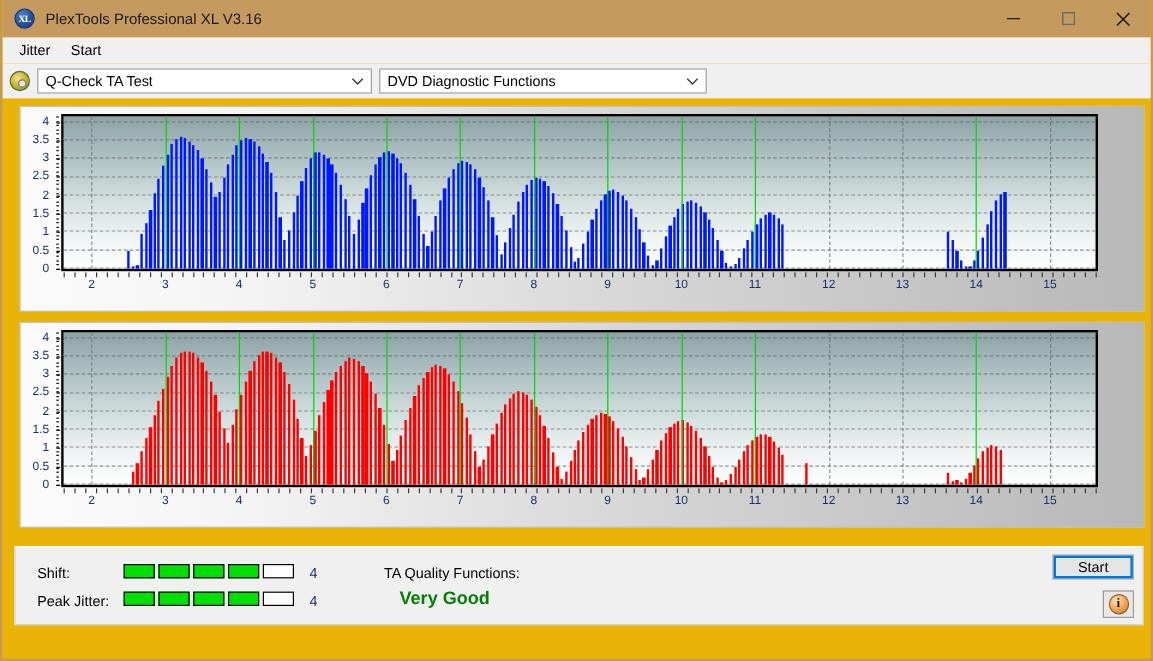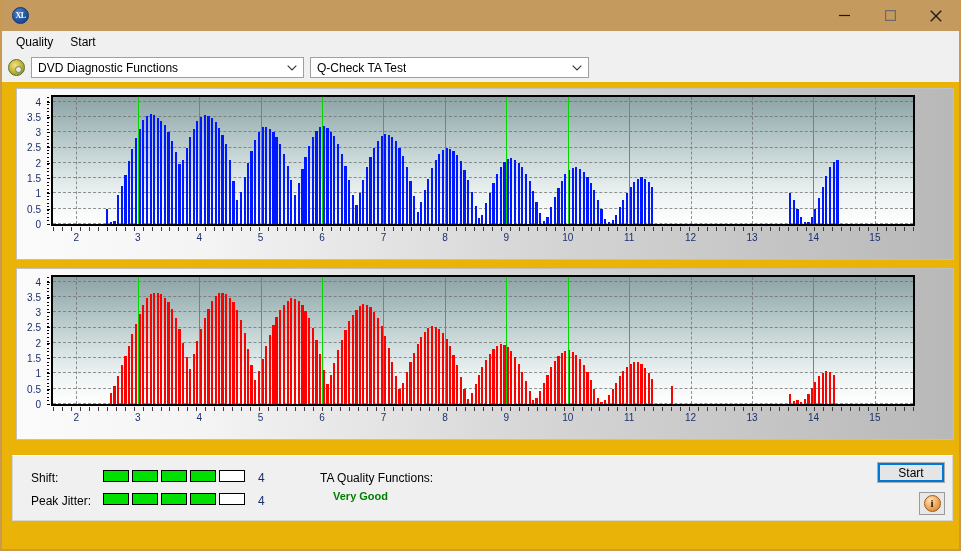--- a/index.html
+++ b/index.html
@@ -235,21 +235,21 @@
   }
   #ta-label {
     position: absolute;
     left: 307px; top: 15px;
     font-size: 12px;
     color: #000;
   }
   #ta-value {
     position: absolute;
     left: 320px; top: 34px;
-    font-size: 11px;
+    font-size: 15px;
     font-weight: bold;
     color: #008000;
   }
   #start-button {
     position: absolute;
     left: 864px; top: 6px;
     width: 68px; height: 21px;
     background: #e5e5e5;
     border: 1px solid #adadad;
     outline: 2px solid #0078d7;
@@ -297,57 +297,58 @@
 </style>
 </head>
 <body>
 
 <div id="app">
 
   <div id="titlebar">
     <div id="app-icon">
       <span>XL</span>
     </div>
+    <div id="title-text">PlexTools Professional XL V3.16</div>
 
     <div class="winbtn" id="btn-min">
       <svg width="11" height="11" viewBox="0 0 11 11">
         <line x1="0" y1="5.5" x2="11" y2="5.5" stroke="#1a1a1a" stroke-width="1.2"></line>
       </svg>
     </div>
     <div class="winbtn" id="btn-max">
       <svg width="11" height="11" viewBox="0 0 11 11">
         <rect x="0.6" y="0.6" width="9.8" height="9.8" fill="none" stroke="#6b6b6b" stroke-width="1.2"></rect>
       </svg>
     </div>
     <div class="winbtn" id="btn-close">
       <svg width="12" height="12" viewBox="0 0 12 12">
         <line x1="0.8" y1="0.8" x2="11.2" y2="11.2" stroke="#1a1a1a" stroke-width="1.3"></line>
         <line x1="11.2" y1="0.8" x2="0.8" y2="11.2" stroke="#1a1a1a" stroke-width="1.3"></line>
       </svg>
     </div>
   </div>
 
   <div id="menubar">
-    <div class="menu-item">Quality</div>
+    <div class="menu-item">Jitter</div>
     <div class="menu-item">Start</div>
   </div>
 
   <div id="toolbar">
     <div id="drive-icon"></div>
 
 
-    <div class="combo" id="combo-function">
-      <span class="combo-text">DVD Diagnostic Functions</span>
+    <div class="combo" id="combo-test">
+      <span class="combo-text">Q-Check TA Test</span>
       <svg class="chev" width="10" height="6" viewBox="0 0 10 6">
         <polyline points="0.7,0.7 5,5 9.3,0.7" fill="none" stroke="#333" stroke-width="1.1"></polyline>
       </svg>
     </div>
 
-    <div class="combo" id="combo-test">
-      <span class="combo-text">Q-Check TA Test</span>
+    <div class="combo" id="combo-function">
+      <span class="combo-text">DVD Diagnostic Functions</span>
       <svg class="chev" width="10" height="6" viewBox="0 0 10 6">
         <polyline points="0.7,0.7 5,5 9.3,0.7" fill="none" stroke="#333" stroke-width="1.1"></polyline>
       </svg>
     </div>
   </div>
 
   <div class="chart-panel" id="panel-top">
     <div class="yaxis">
         <div class="ylab" style="bottom: auto; top: 129px; right: 6px;">0</div>
         <div class="ytick" style="top: 129px;"></div>

